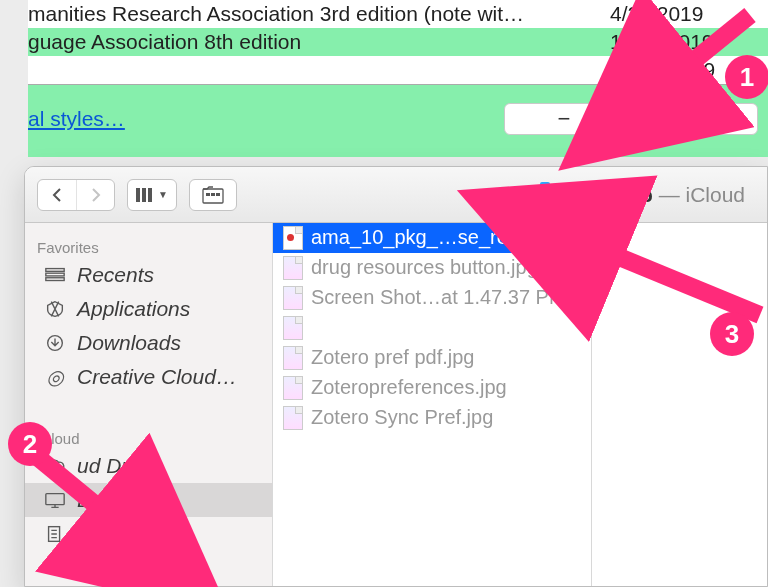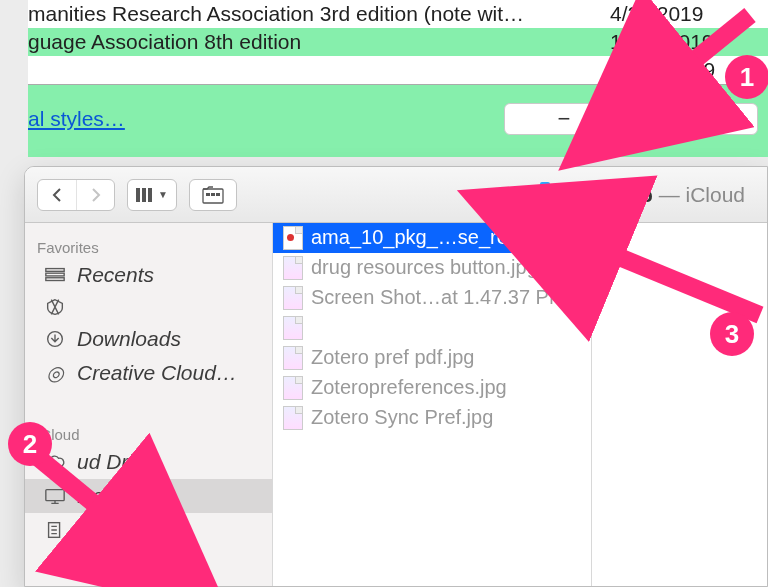--- a/index.html
+++ b/index.html
@@ -139,20 +139,21 @@
           </span>
         <span>Recents</span>
       </div>
       <div class="sb-item">
         <span class="sb-icon">
             <svg viewBox="0 0 24 20">
               <path d="M12 2 L4 6 v5 c0 4 4 6 8 7 c4 -1 8 -3 8 -7 V6 Z"></path>
               <path d="M8 2 L16 18 M16 2 L8 18"></path>
             </svg>
           </span>
+        <span>Applications</span>
       </div>
       <div class="sb-item">
         <span class="sb-icon">
             <svg viewBox="0 0 24 20">
               <circle cx="12" cy="10" r="8"></circle>
               <path d="M12 5 v7 M8 9 l4 4 l4 -4"></path>
             </svg>
           </span>
         <span>Downloads</span>
       </div>

